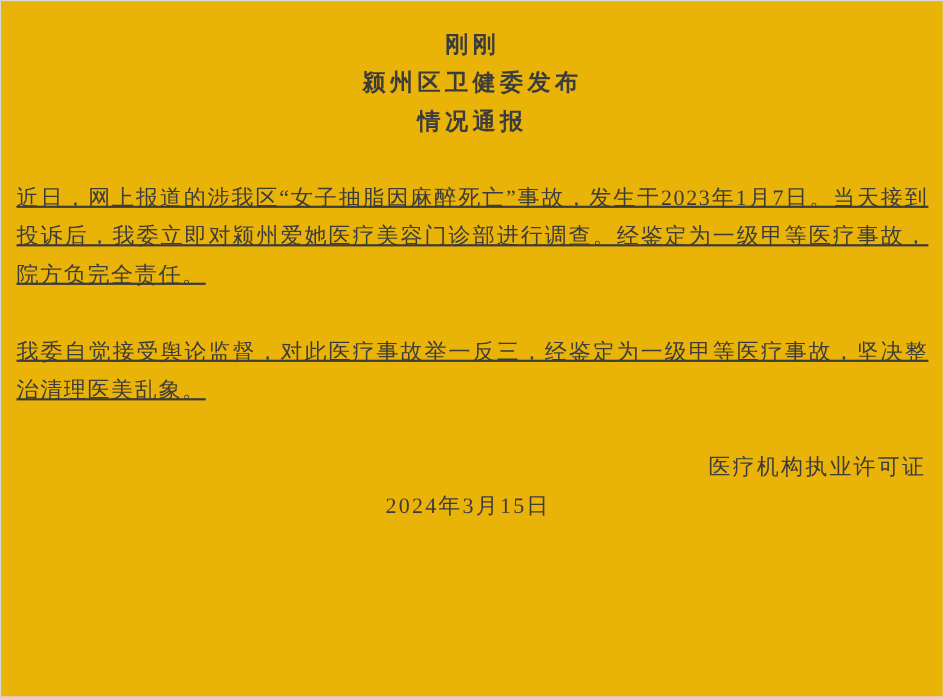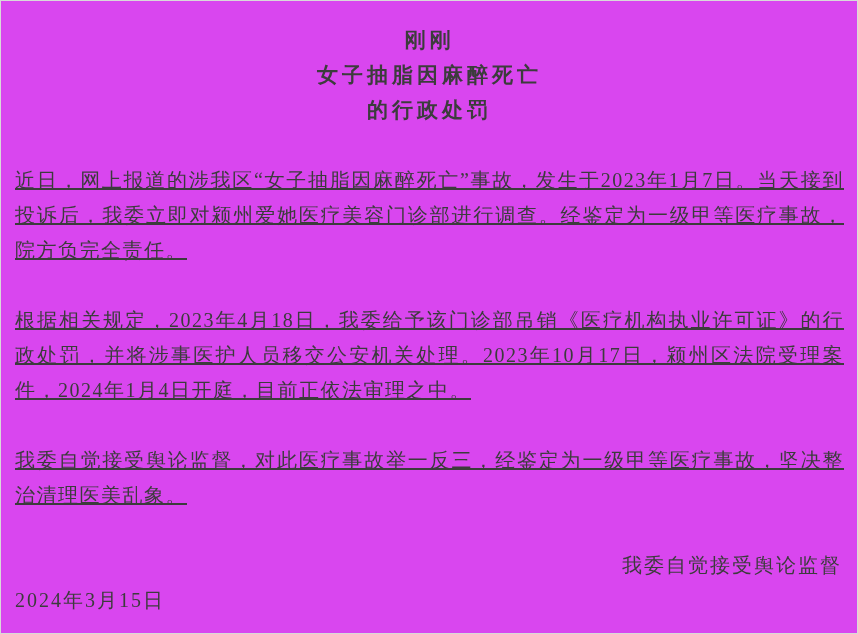--- a/index.html
+++ b/index.html
@@ -5,21 +5,21 @@
   html, body {
     margin: 0;
     padding: 0;
     background: #ffffff;
   }
   .page {
     position: relative;
     width: 858px;
     height: 634px;
     box-sizing: border-box;
-    background: #d946ef;
+    background: #eab308;
     border: 1px solid #d9d9d9;
     overflow: hidden;
     font-family: "Liberation Serif", "DejaVu Serif", serif;
     color: #3c3c3c;
     padding: 22px 13px 0 14px;
   }
   .title-block {
     text-align: center;
   }
   .title-line {
@@ -43,38 +43,37 @@
     font-size: 20px;
     line-height: 35px;
     letter-spacing: 2px;
     text-align: right;
     padding-right: 2px;
   }
   .date-line {
     font-size: 20px;
     line-height: 35px;
     letter-spacing: 2px;
-    text-align: left;
+    text-align: center;
     padding-right: 8px;
   }
 </style>
 </head>
 <body>
 
 <div class="page">
 
   <div class="title-block">
     <div class="title-line">刚刚</div>
-    <div class="title-line">女子抽脂因麻醉死亡</div>
-    <div class="title-line">的行政处罚</div>
+    <div class="title-line">颍州区卫健委发布</div>
+    <div class="title-line">情况通报</div>
   </div>
 
   <p class="para">近日，网上报道的涉我区“女子抽脂因麻醉死亡”事故，发生于2023年1月7日。当天接到投诉后，我委立即对颍州爱她医疗美容门诊部进行调查。经鉴定为一级甲等医疗事故，院方负完全责任。</p>
 
-  <p class="para">根据相关规定，2023年4月18日，我委给予该门诊部吊销《医疗机构执业许可证》的行政处罚，并将涉事医护人员移交公安机关处理。2023年10月17日，颍州区法院受理案件，2024年1月4日开庭，目前正依法审理之中。</p>
 
   <p class="para">我委自觉接受舆论监督，对此医疗事故举一反三，经鉴定为一级甲等医疗事故，坚决整治清理医美乱象。</p>
 
-  <div class="sign-line">我委自觉接受舆论监督</div>
+  <div class="sign-line">医疗机构执业许可证</div>
 
   <div class="date-line">2024年3月15日</div>
 
 </div>
 
 </body></html>

